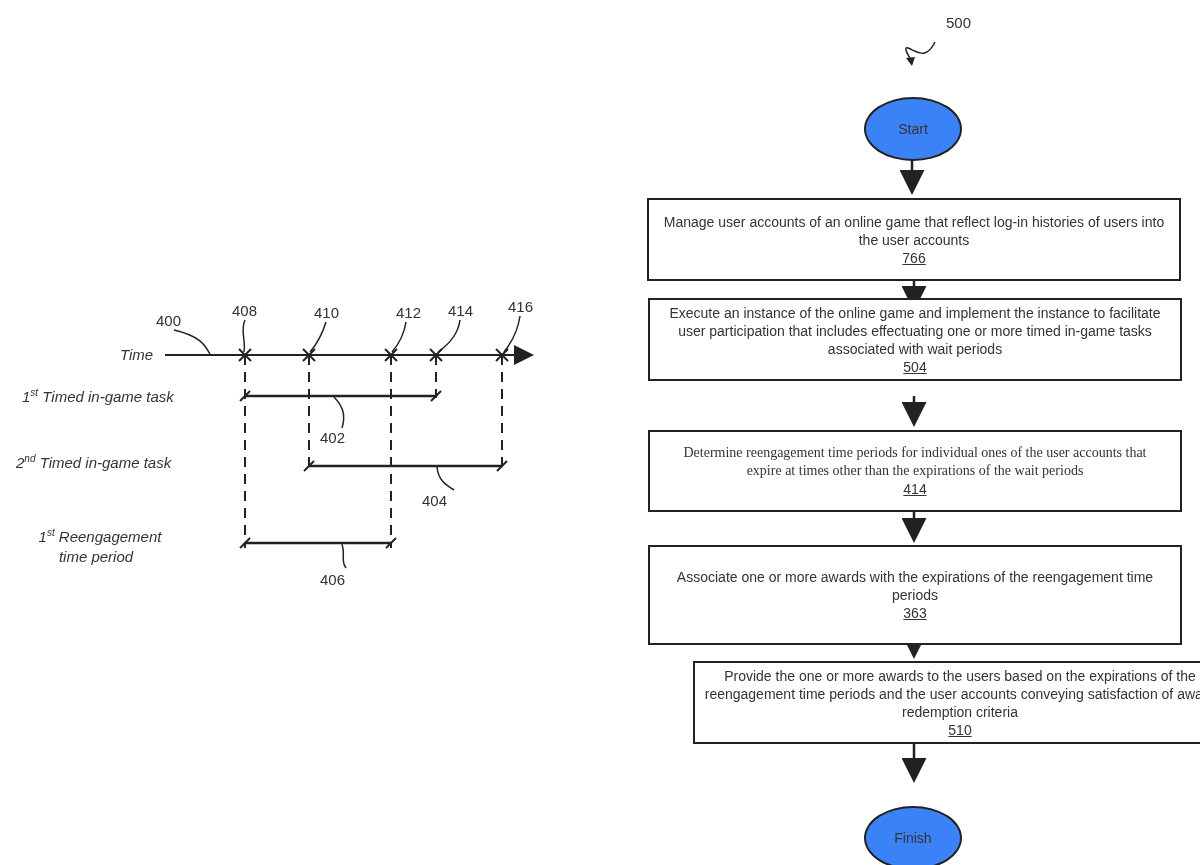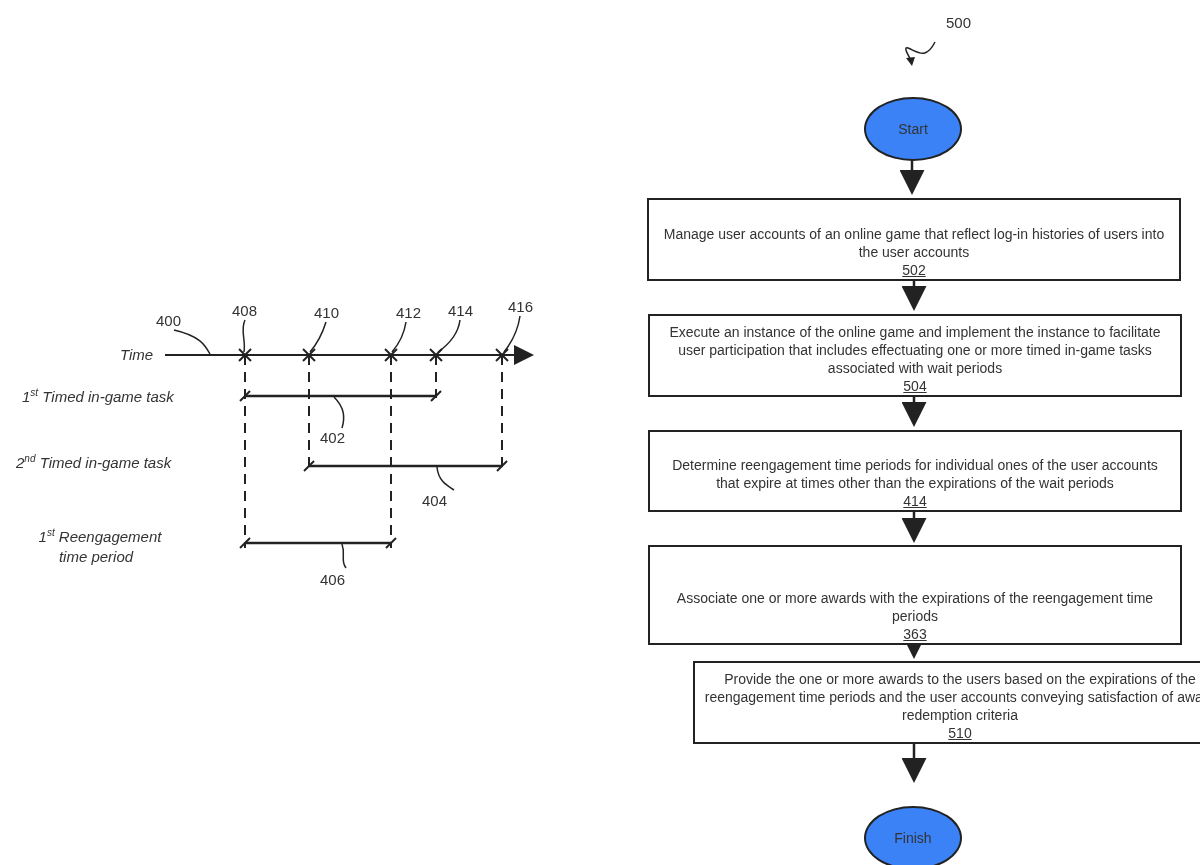--- a/index.html
+++ b/index.html
@@ -3,22 +3,22 @@
 <meta charset="utf-8">
 <style>
   html, body { margin: 0; padding: 0; background: #ffffff; }
   body { width: 1200px; height: 865px; position: relative; overflow: hidden;
          font-family: "Liberation Sans", sans-serif; color: #222; }
   svg { position: absolute; left: 0; top: 0; }
   .lbl { font-family: "Liberation Sans", sans-serif; font-size: 15px; fill: #333; }
   .ital { font-style: italic; }
   .ref { font-family: "Liberation Sans", sans-serif; font-size: 15px; fill: #333; }
   .box { position: absolute; border: 2px solid #222; background: #fff; box-sizing: border-box;
-         display: flex; flex-direction: column; align-items: center; justify-content: flex-end;
-         text-align: center; font-size: 14px; line-height: 18px; color: #333; padding: 0 6px; }
+         display: flex; flex-direction: column; align-items: center; justify-content: center;
+         text-align: center; font-size: 14px; line-height: 18px; color: #333; padding: 12px 6px; }
   .box .num { text-decoration: underline; }
   .oval { position: absolute; border: 2px solid #222; border-radius: 50%; background: #3b82f6;
           box-sizing: border-box; display: flex; align-items: center; justify-content: center;
           font-size: 14px; color: #333; }
 </style>
 </head>
 <body>
 
 <svg width="1200" height="865">
   <defs>
@@ -116,30 +116,30 @@
     <line x1="914" y1="743" x2="914" y2="778" stroke="#222" stroke-width="2.5" marker-end="url(#arrowHead)"></line>
   </g>
 </svg>
 
 <div class="oval" style="left:864px; top:97px; width:98px; height:64px;">
   <span>Start</span>
 </div>
 
 <div class="box" style="left:647px; top:198px; width:534px; height:83px;">
   <div>Manage user accounts of an online game that reflect log-in histories of users into the user accounts</div>
-  <div class="num">502</div>
+  <div class="num">766</div>
 </div>
 
-<div class="box" style="left:648px; top:314px; width:534px; height:83px;">
+<div class="box" style="left:648px; top:298px; width:534px; height:83px;">
   <div style="padding:0 4px;">Execute an instance of the online game and implement the instance to facilitate user participation that includes effectuating one or more timed in-game tasks associated with wait periods</div>
   <div class="num">504</div>
 </div>
 
 <div class="box" style="left:648px; top:430px; width:534px; height:82px;">
-  <div style="padding:0 14px;">Determine reengagement time periods for individual ones of the user accounts that expire at times other than the expirations of the wait periods</div>
+  <div style="padding:0 14px;font-family:Liberation Serif, serif;">Determine reengagement time periods for individual ones of the user accounts that expire at times other than the expirations of the wait periods</div>
   <div class="num">414</div>
 </div>
 
 <div class="box" style="left:648px; top:545px; width:534px; height:100px;">
   <div>Associate one or more awards with the expirations of the reengagement time periods</div>
   <div class="num">363</div>
 </div>
 
 <div class="box" style="left:648px; top:661px; width:534px; height:83px;margin-left:45px;">
   <div style="padding:0 2px;">Provide the one or more awards to the users based on the expirations of the reengagement time periods and the user accounts conveying satisfaction of award redemption criteria</div>

